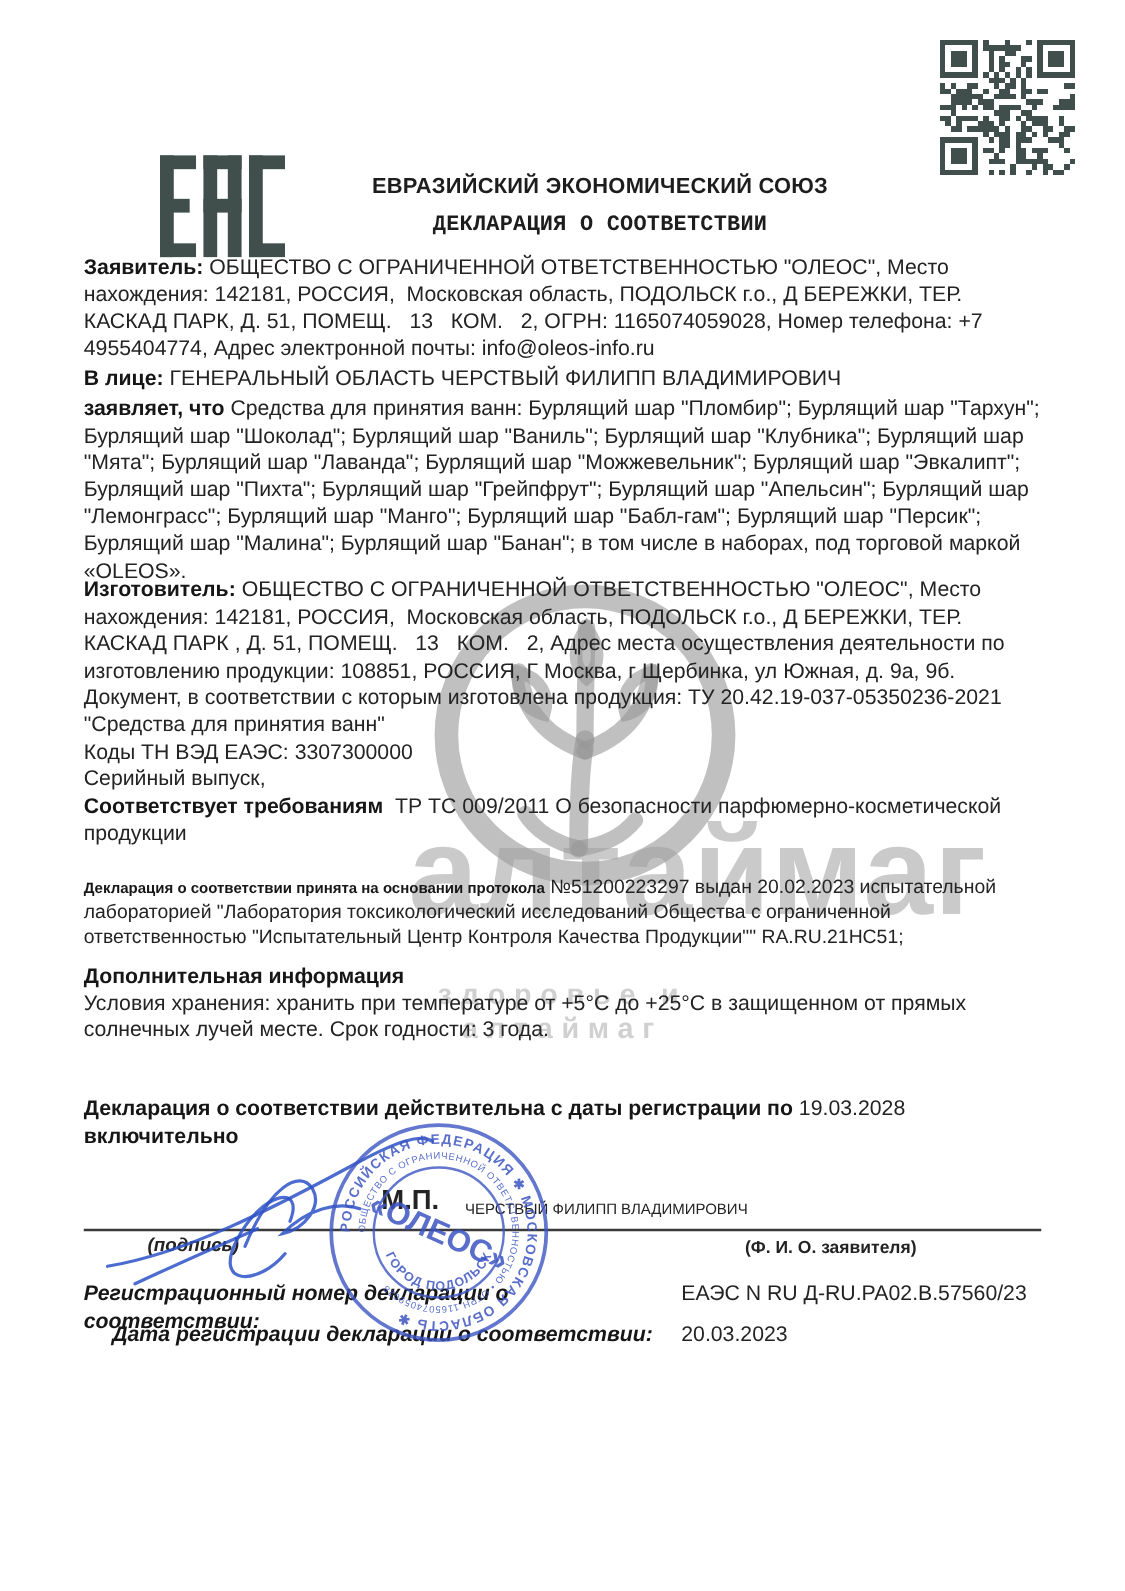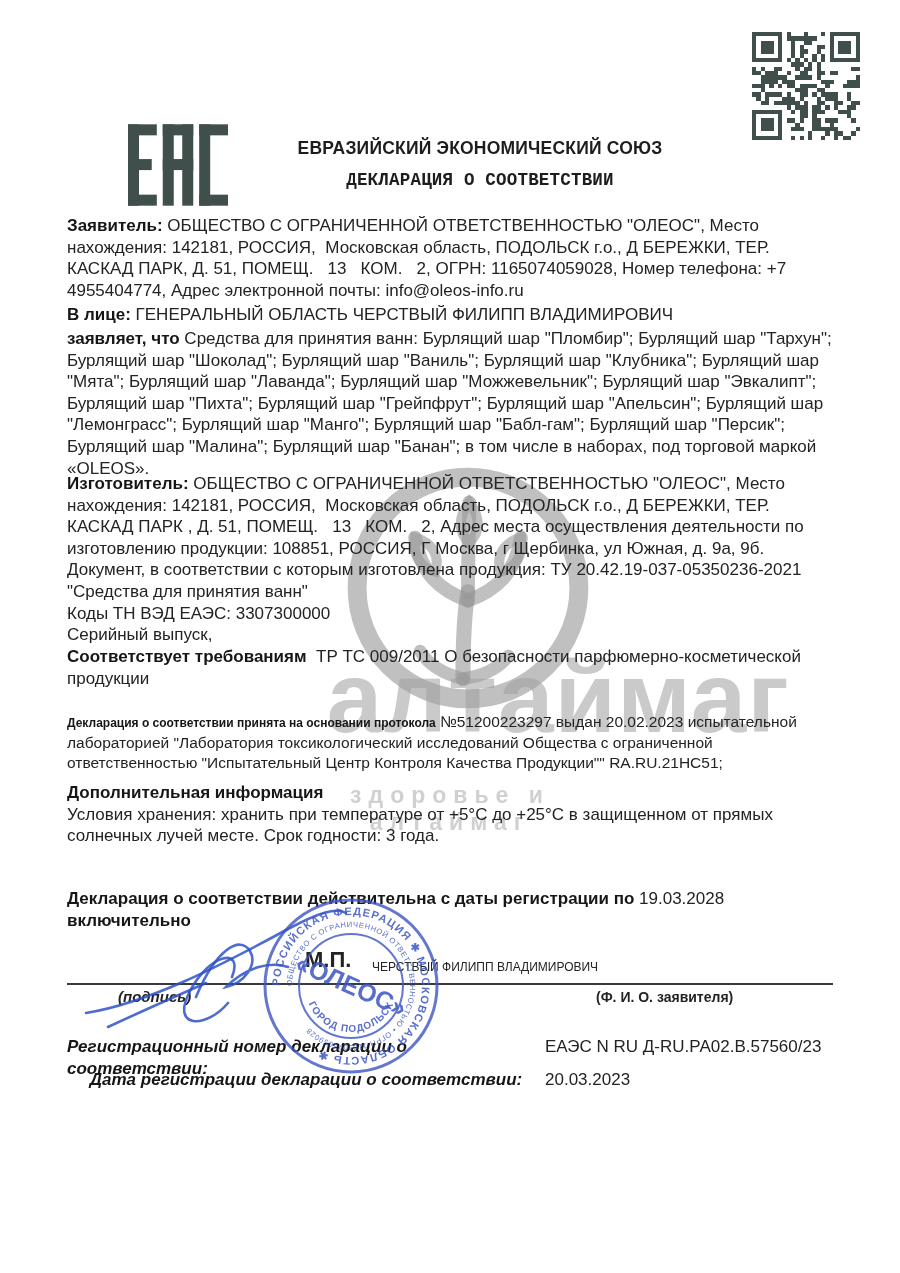--- a/index.html
+++ b/index.html
@@ -5,21 +5,21 @@
   html,body{margin:0;padding:0;background:#e8e8e8;}
   #page{position:relative;width:900px;height:1273px;background:#ffffff;overflow:hidden;
         font-family:"Liberation Sans",sans-serif;color:#232323;}
   
   .wm{position:absolute;z-index:0;pointer-events:none;}
   #wm-brand{left:150px;top:640px;width:640px;font-size:100px;font-weight:bold;
             color:rgba(158,158,158,0.55);letter-spacing:1px;text-align:right;}
   #wm-tagline{left:280px;top:782px;width:340px;font-size:23px;font-weight:bold;
               color:rgba(170,170,170,0.55);letter-spacing:7px;text-align:center;}
   
-  .para{position:absolute;left:67px;width:766px;font-size:17px;line-height:21.6px;z-index:1;margin-top:12px;}
+  .para{position:absolute;left:67px;width:766px;font-size:17px;line-height:21.6px;z-index:1;}
   .para p{margin:0;}
   .para b{color:#161616;}
   .seg{white-space:pre-wrap;}
   #title{position:absolute;left:240px;top:138px;width:480px;text-align:center;z-index:1;
          font-weight:bold;font-size:17.5px;color:#1d1d1d;letter-spacing:0.2px;}
   #title .t2{margin-top:11px;font-family:Liberation Mono, monospace;}
   #protocol{font-size:15.5px;line-height:19.4px;}
   #protocol b{font-size:12px;}
   .abs{position:absolute;z-index:1;}
   #mp-label{left:305px;top:947px;font-weight:bold;font-size:22px;}

